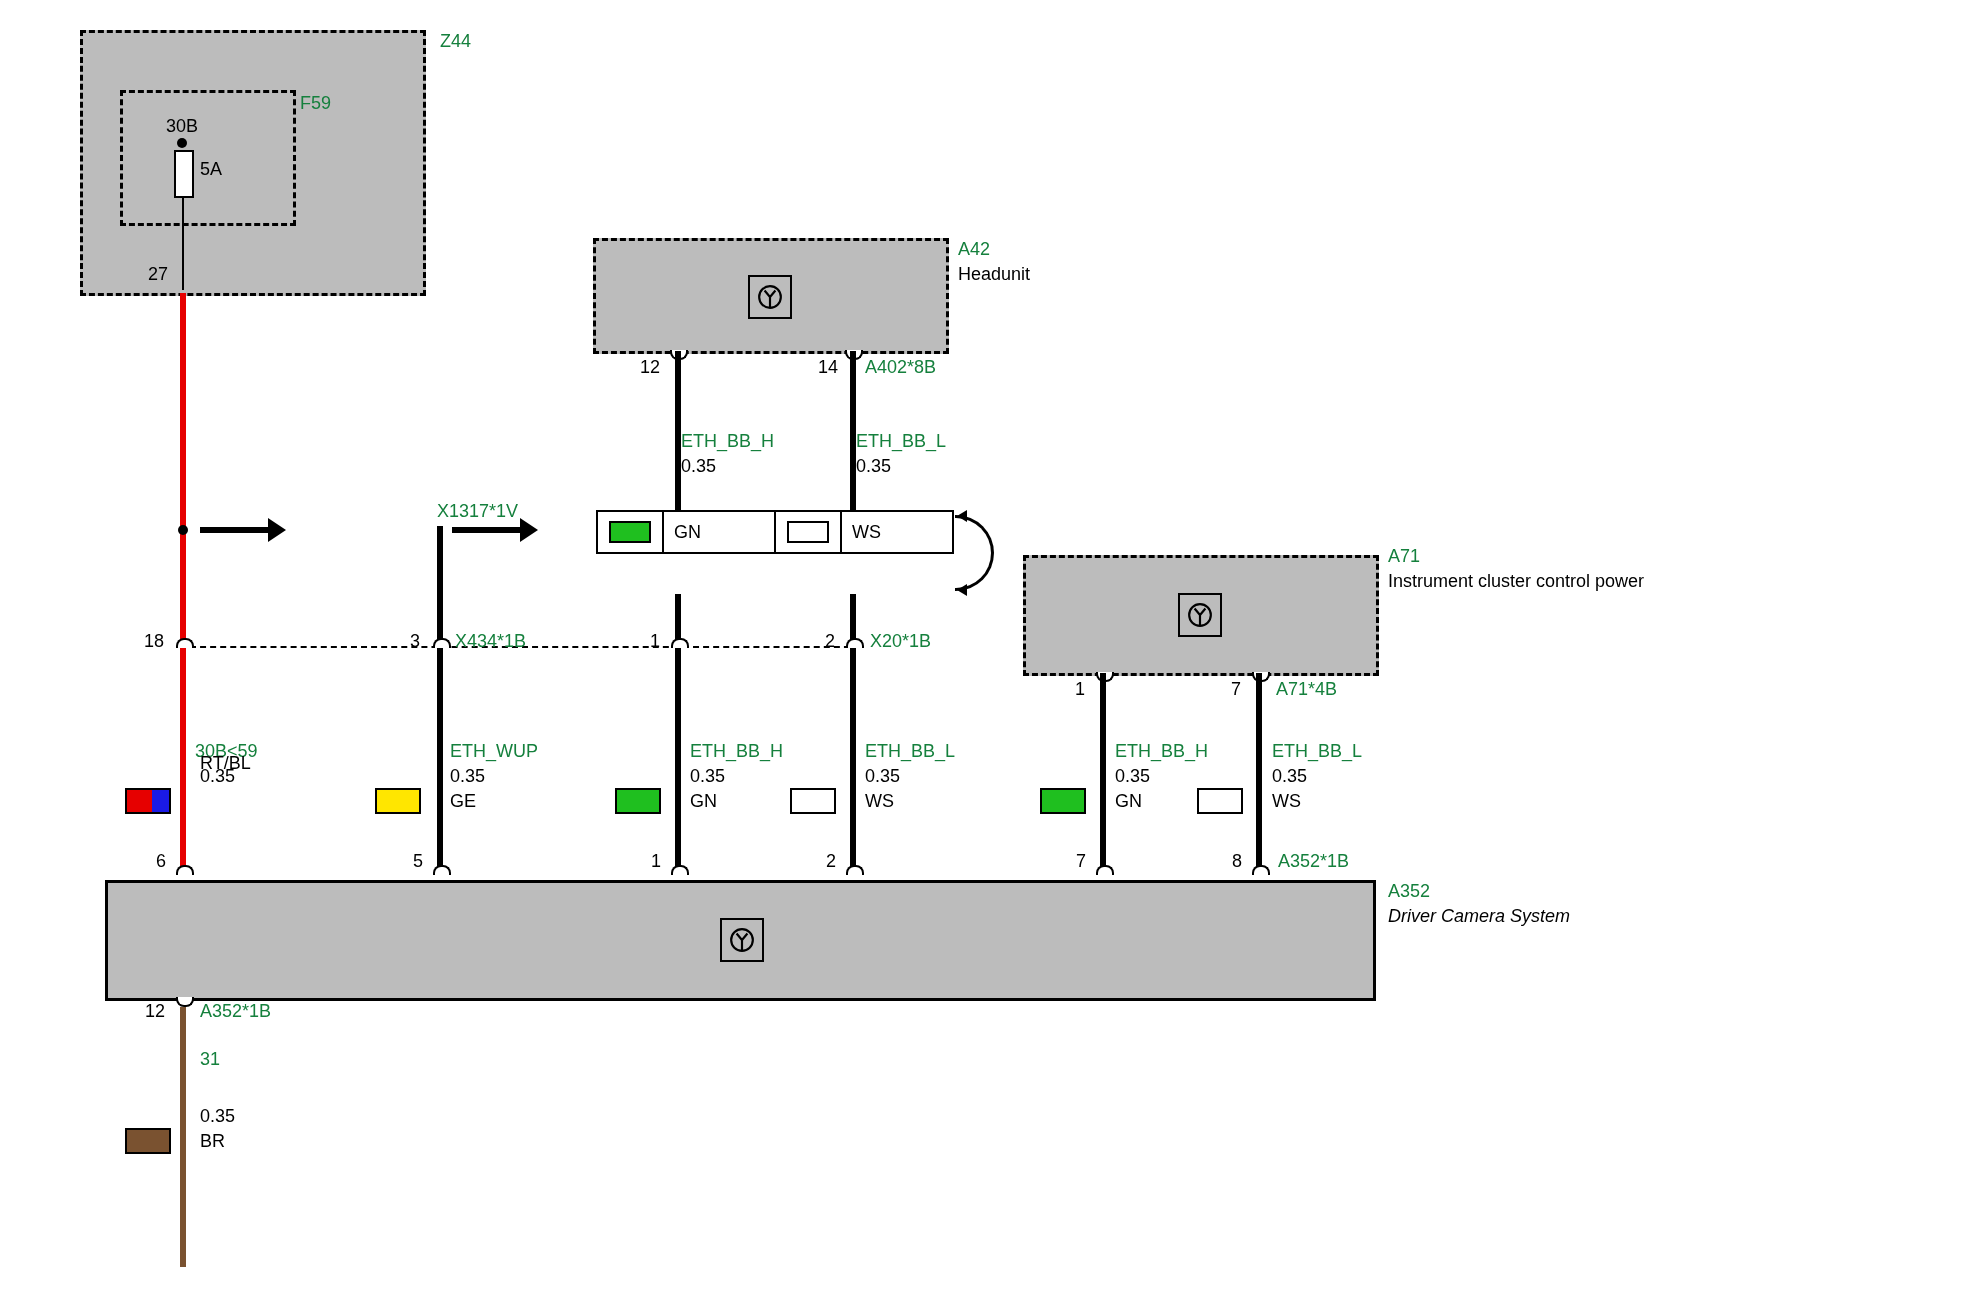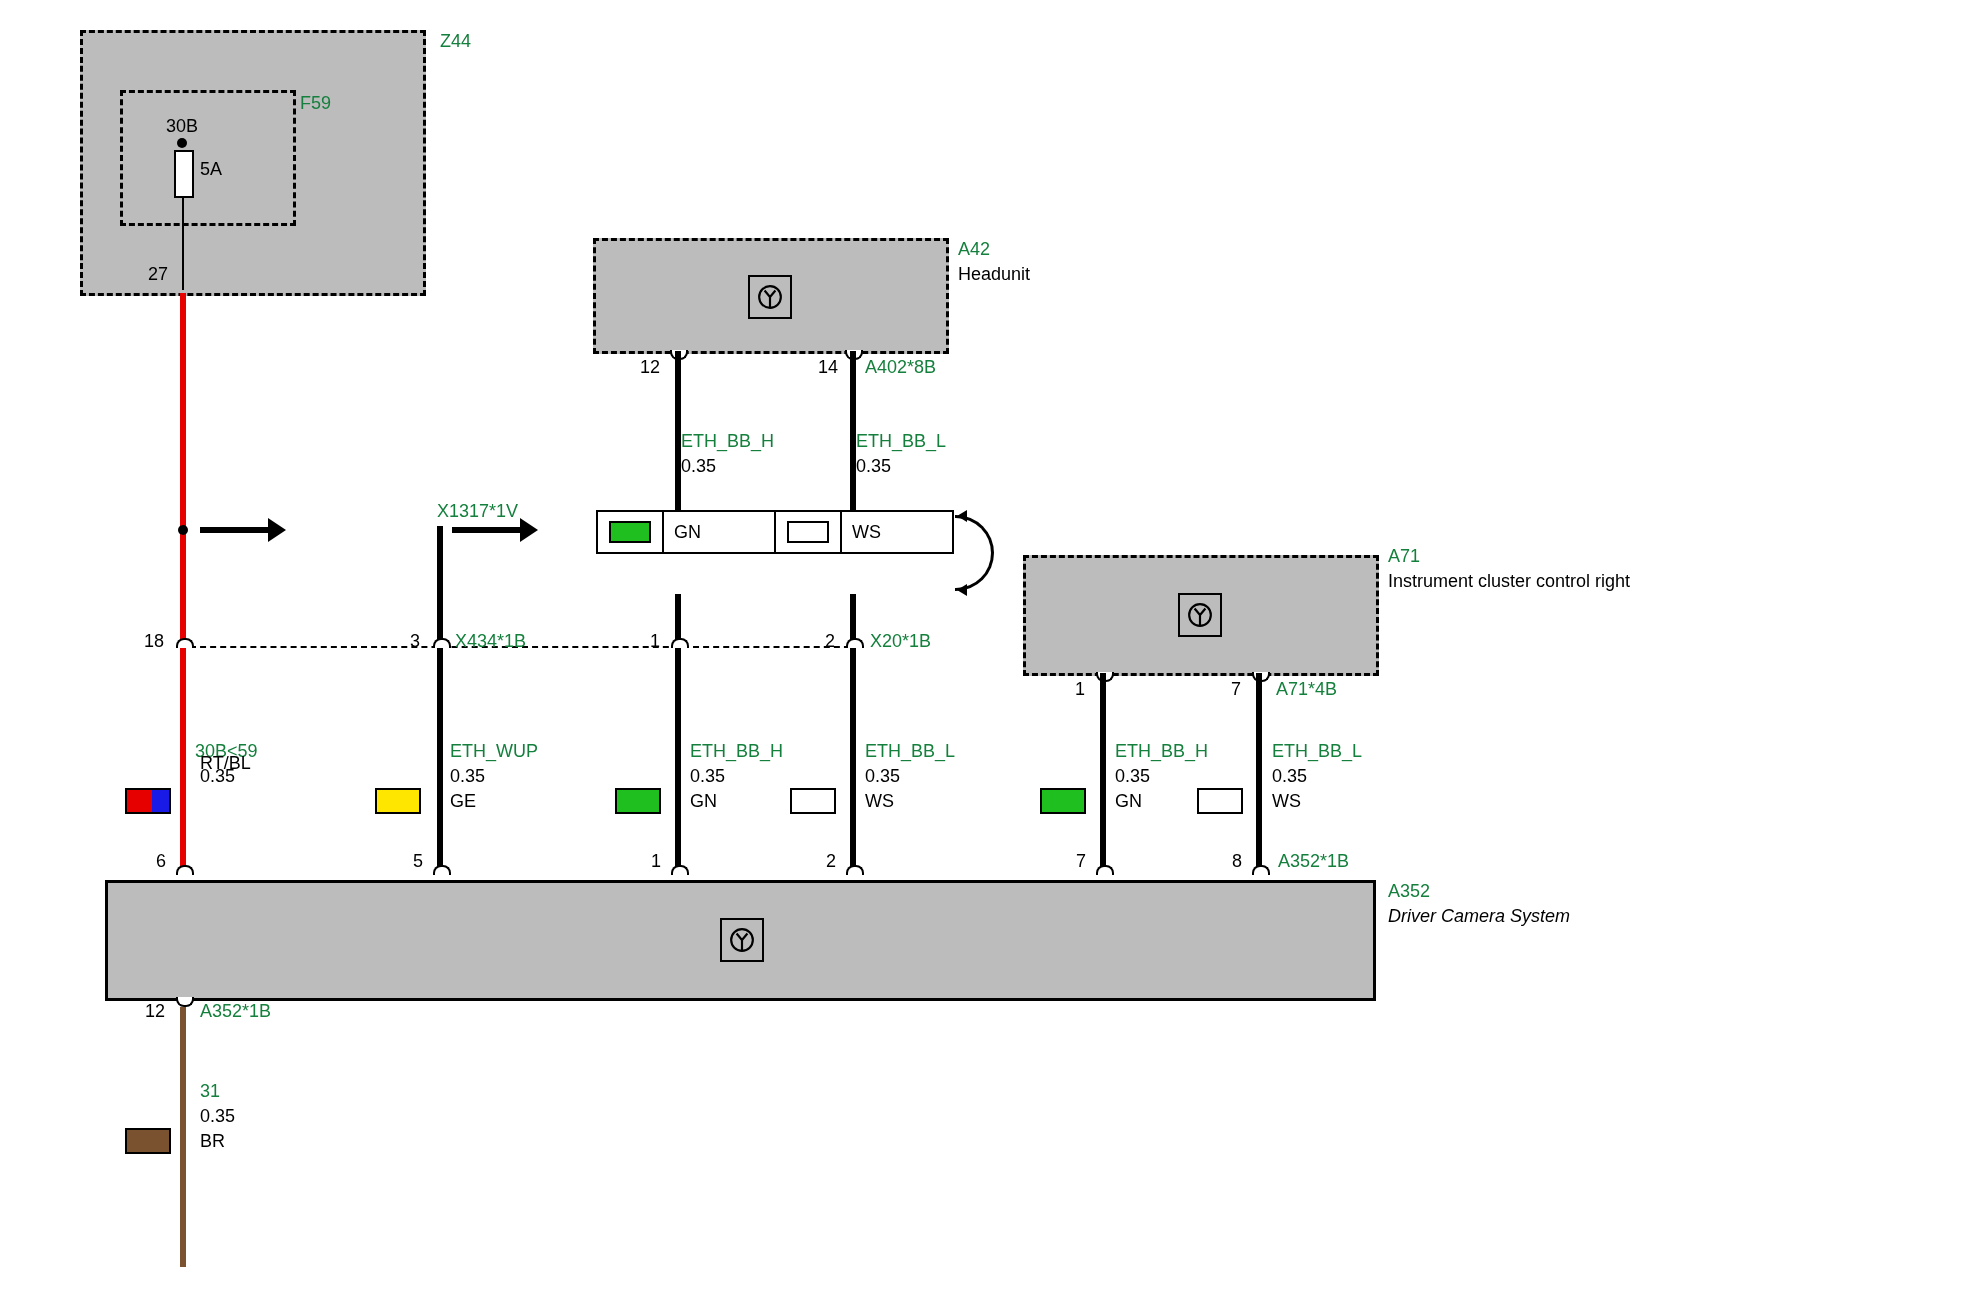--- a/index.html
+++ b/index.html
@@ -133,21 +133,21 @@
   <div class="txt blue" style="left:870px;top:630px;">X20*1B</div>
 
   <div class="comp" style="left:1023px;top:555px;width:350px;height:115px;"></div>
   <div class="cicon" style="left:1178px;top:593px;">
     <svg viewBox="0 0 24 24">
         <circle cx="12" cy="12" r="10" fill="none" stroke="#000" stroke-width="2"></circle>
         <path d="M12 12 L7 6 M12 12 L17 6 M12 12 L12 22" stroke="#000" stroke-width="2" fill="none"></path>
       </svg>
   </div>
   <div class="txt blue" style="left:1388px;top:545px;">A71</div>
-  <div class="txt black" style="left:1388px;top:570px;">Instrument cluster control right</div>
+  <div class="txt black" style="left:1388px;top:570px;">Instrument cluster control power</div>
   <div class="pin down" style="left:1096px;top:672px;"></div>
   <div class="pin down" style="left:1252px;top:672px;"></div>
   <div class="txt black" style="left:1075px;top:678px;">1</div>
   <div class="txt black" style="left:1231px;top:678px;">7</div>
   <div class="txt blue" style="left:1276px;top:678px;">A71*4B</div>
 
   <div class="wire" style="left:437px;top:648px;width:6px;height:225px;"></div>
 
   <div class="wire" style="left:675px;top:648px;width:6px;height:225px;"></div>
   <div class="wire" style="left:850px;top:648px;width:6px;height:225px;"></div>
@@ -207,18 +207,18 @@
       </svg>
   </div>
   <div class="txt blue" style="left:1388px;top:880px;">A352</div>
   <div class="txt black" style="left:1388px;top:905px;font-style:italic;">Driver Camera System</div>
 
   <div class="pin down" style="left:176px;top:997px;"></div>
   <div class="txt black" style="left:145px;top:1000px;">12</div>
   <div class="txt blue" style="left:200px;top:1000px;">A352*1B</div>
   <div class="wire brown" style="left:180px;top:1007px;width:6px;height:260px;"></div>
 
-  <div class="txt blue" style="left:200px;top:1080px;">31</div>
+  <div class="txt blue" style="left:200px;top:1048px;">31</div>
   <div class="txt black" style="left:200px;top:1105px;">0.35</div>
   <div class="txt black" style="left:200px;top:1130px;">BR</div>
   <div class="swatch br" style="left:125px;top:1128px;"></div>
 
 </div>
 
 </body></html>

